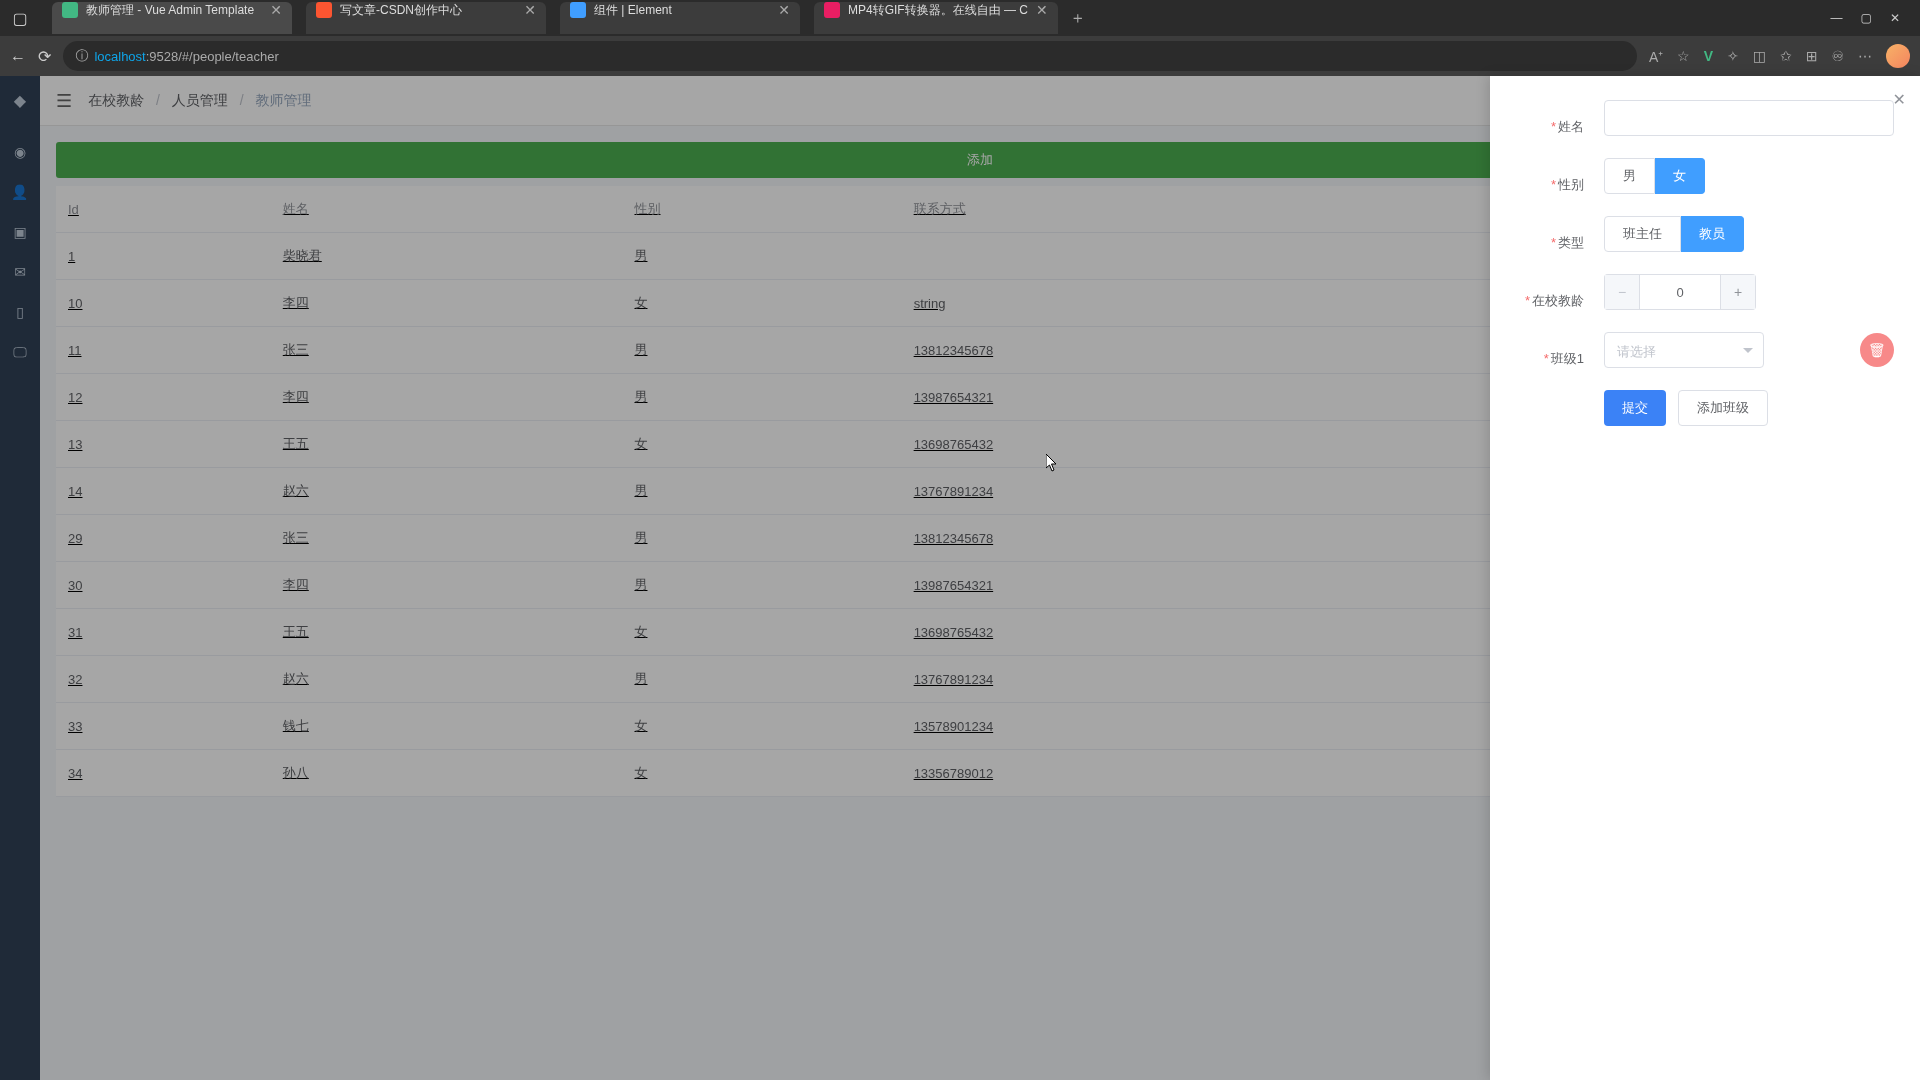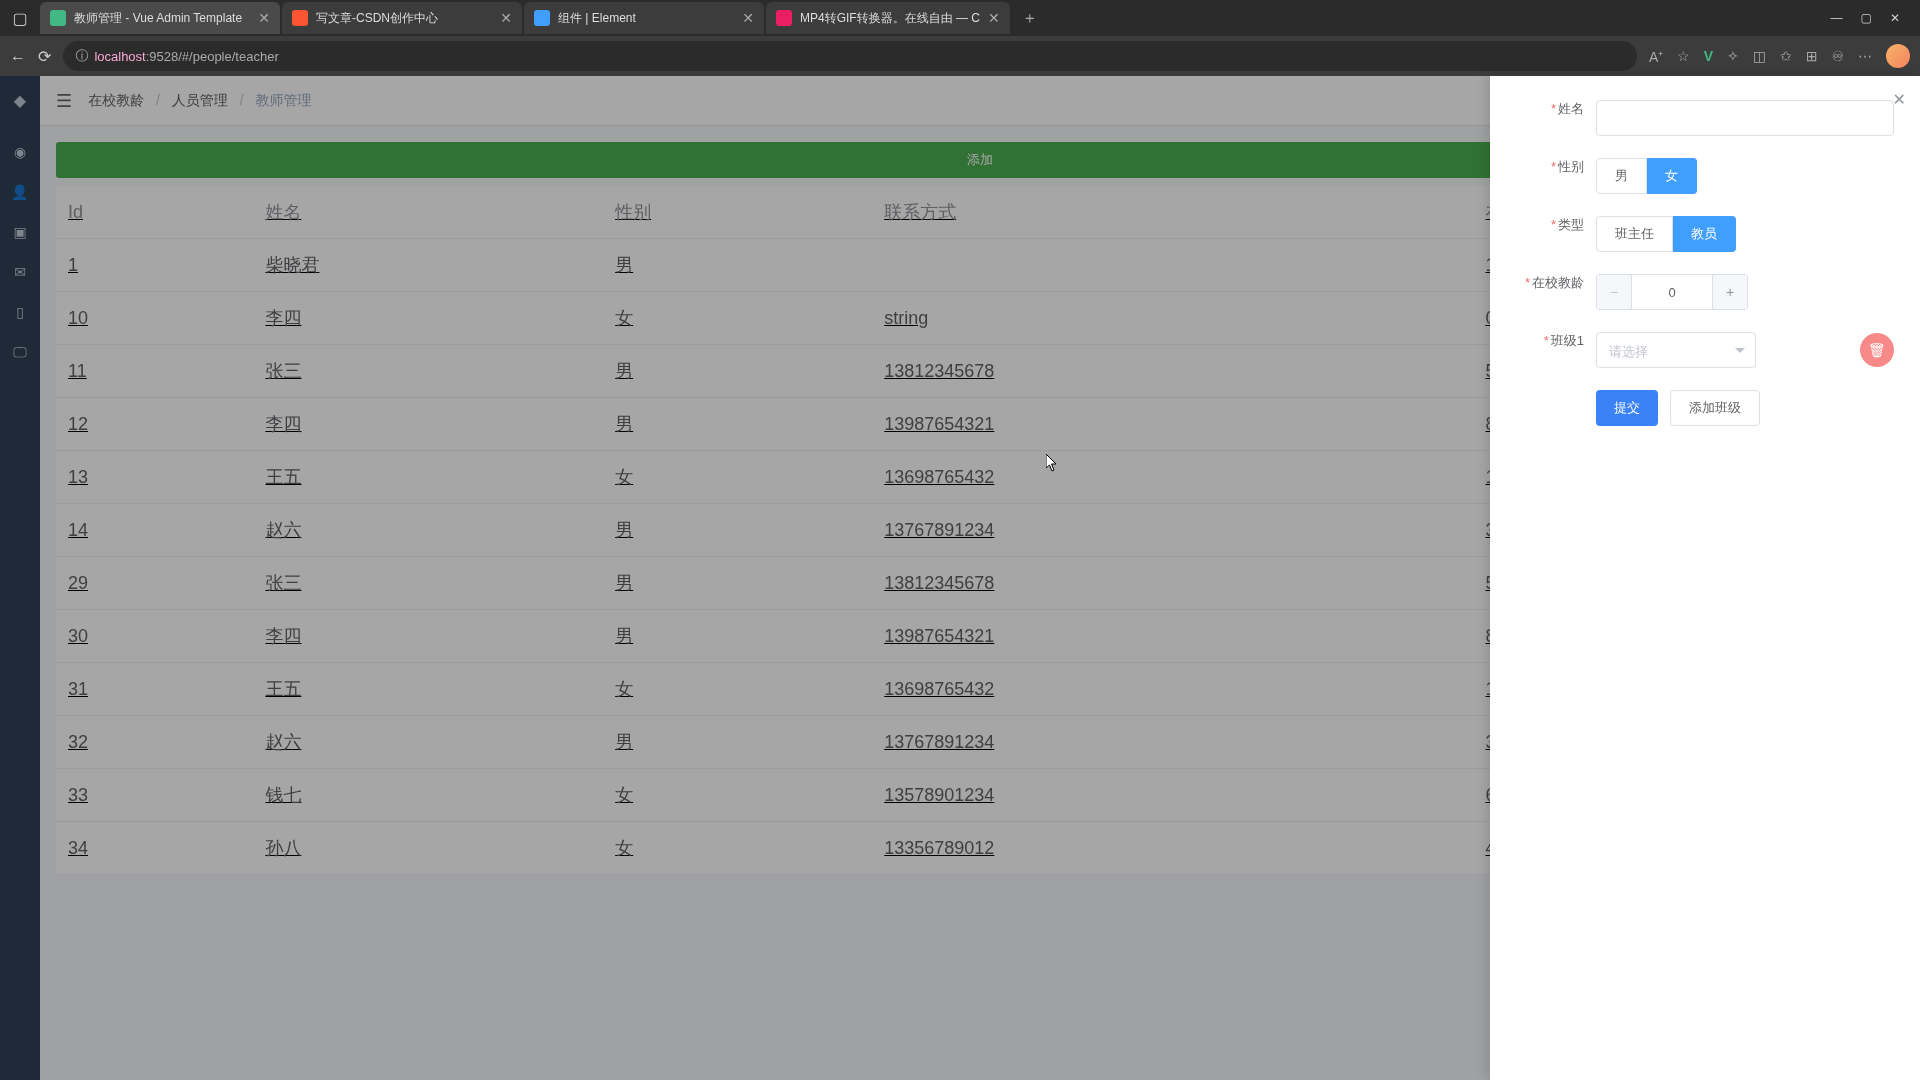--- a/index.html
+++ b/index.html
@@ -2,70 +2,70 @@
 <html><head>
 <meta charset="utf-8">
 <style>
 * { margin: 0; padding: 0; box-sizing: border-box; font-family: "Microsoft YaHei", Arial, sans-serif; }
 body { background: #2b2b2b; width: 1920px; height: 1080px; overflow: hidden; }
 
 
 .browser-chrome { background: #3c3c3c; color: #fff; }
 .tab-bar { display: flex; align-items: center; height: 36px; padding: 0 8px; background: #2b2b2b; }
 .win-btn { width: 24px; height: 24px; display: flex; align-items: center; justify-content: center; margin-right: 8px; color: #ccc; }
-.tab { display: flex; align-items: center; height: 32px; padding: 11px 10px; min-width: 240px; max-width: 260px; background: #3c3c3c; border-radius: 6px 6px 0 0; margin-right: 2px; font-size: 12px; color: #ddd; cursor: pointer; }
+.tab { display: flex; align-items: flex-start; height: 32px; padding: 0 10px; min-width: 240px; max-width: 260px; background: #3c3c3c; border-radius: 6px 6px 0 0; margin-right: 2px; font-size: 12px; color: #ddd; cursor: pointer; margin-left: 12px; }
 .tab.active { background: #4a4a4a; }
 .tab .favicon { width: 16px; height: 16px; margin-right: 8px; border-radius: 3px; flex-shrink: 0; }
 .tab .tab-title { flex: 1; white-space: nowrap; overflow: hidden; text-overflow: ellipsis; }
 .tab .tab-close { margin-left: 8px; color: #aaa; font-size: 14px; }
 .new-tab { color: #aaa; font-size: 16px; padding: 0 10px; cursor: pointer; }
 .spacer { flex: 1; }
 .win-controls { display: flex; gap: 18px; padding: 0 12px; color: #ccc; font-size: 12px; }
 
 .addr-bar { display: flex; align-items: center; height: 40px; padding: 0 10px; background: #3c3c3c; gap: 12px; }
 .addr-bar .nav-btn { color: #ccc; font-size: 16px; cursor: pointer; }
 .url-box { flex: 1; display: flex; align-items: center; background: #2b2b2b; border-radius: 16px; height: 30px; padding: 0 12px; color: #aaa; font-size: 13px; }
-.url-box .url-text { color: #f9a8d4; }
+.url-box .url-text { color: #0ea5e9; }
 .addr-icons { display: flex; gap: 14px; color: #aaa; font-size: 14px; align-items: center; }
 .avatar { width: 24px; height: 24px; border-radius: 50%; background: linear-gradient(135deg,#f7b267,#f4845f); }
 
 
 .app { position: relative; display: flex; height: calc(1080px - 76px); background: #f5f7fa; }
 .sidebar { width: 40px; background: #304156; display: flex; flex-direction: column; align-items: center; padding-top: 10px; }
 .sidebar .logo { width: 28px; height: 28px; margin-bottom: 18px; color: #bfcbd9; display:flex; align-items:center; justify-content:center; }
 .sidebar .sb-item { width: 40px; height: 40px; color: #bfcbd9; display: flex; align-items: center; justify-content: center; cursor: pointer; font-size: 14px; }
 .sidebar .sb-item.active { color: #fff; }
 
 .main { flex: 1; display: flex; flex-direction: column; }
 .topbar { height: 50px; background: #fff; display: flex; align-items: center; padding: 0 16px; border-bottom: 1px solid #e6e6e6; }
 .hamburger { font-size: 18px; color: #666; margin-right: 16px; cursor: pointer; }
 .breadcrumb { font-size: 14px; color: #606266; }
 .breadcrumb .sep { margin: 0 8px; color: #c0c4cc; }
 .breadcrumb .cur { color: #97a8be; margin-top: 26px; }
 
 .content { flex: 1; padding: 16px; overflow: auto; text-decoration: underline; }
 .add-btn { width: 100%; height: 36px; background: #4caf50; color: #fff; border: none; border-radius: 3px; font-size: 13px; cursor: pointer; }
 
-table.data { width: 100%; border-collapse: collapse; background: #fff; margin-top: 8px; font-size: 18px; color: #606266; }
+table.data { width: 100%; border-collapse: collapse; background: #fff; margin-top: 8px; font-size: 13px; color: #606266; }
 table.data th { text-align: left; padding: 14px 12px; font-weight: 500; color: #909399; border-bottom: 1px solid #ebeef5; }
 table.data td { padding: 14px 12px; border-bottom: 1px solid #ebeef5; }
 
 .pagination { display: flex; align-items: center; gap: 8px; margin-top: 14px; font-size: 13px; color: #606266; }
 .pagination .total { margin-right: 8px; }
 .pagination .pg-btn { min-width: 28px; height: 28px; display: flex; align-items: center; justify-content: center; background: #f4f4f5; border-radius: 3px; cursor: pointer; color: #606266; }
 .pagination .pg-btn.active { background: #409eff; color: #fff; }
 .pagination .pg-btn.disabled { color: #c0c4cc; cursor: not-allowed; }
 
 
 .overlay { position: absolute; inset: 0; background: rgba(0,0,0,0.35); }
 
 
 .drawer { position: absolute; right: 0; top: 76px; bottom: 0; width: 430px; background: #fff; box-shadow: -2px 0 12px rgba(0,0,0,0.15); padding: 24px 26px; z-index: 10; }
 .drawer .close { position: absolute; top: 14px; right: 14px; color: #909399; font-size: 16px; cursor: pointer; }
-.form-row { display: flex; align-items: flex-start; margin-bottom: 22px; }
+.form-row { display: flex; align-items: flex-end; margin-bottom: 22px; gap: 8px; }
 .form-label { width: 80px; text-align: right; font-size: 13px; color: #606266; padding-right: 12px; }
 .form-label .req { color: #f56c6c; margin-right: 2px; }
 .form-ctrl { flex: 1; display: flex; align-items: center; gap: 12px; }
 .el-input { flex: 1; height: 36px; border: 1px solid #dcdfe6; border-radius: 4px; padding: 0 12px; font-size: 13px; color: #606266; outline: none; }
 .radio-group { display: flex; }
 .radio-btn { height: 36px; padding: 0 18px; border: 1px solid #dcdfe6; background: #fff; color: #606266; font-size: 13px; cursor: pointer; display:flex; align-items:center; }
 .radio-btn:first-child { border-radius: 4px 0 0 4px; }
 .radio-btn:last-child { border-radius: 0 4px 4px 0; border-left: none; }
 .radio-btn.active { background: #409eff; border-color: #409eff; color: #fff; }
 .stepper { display: flex; border-radius: 4px; overflow: hidden; }

